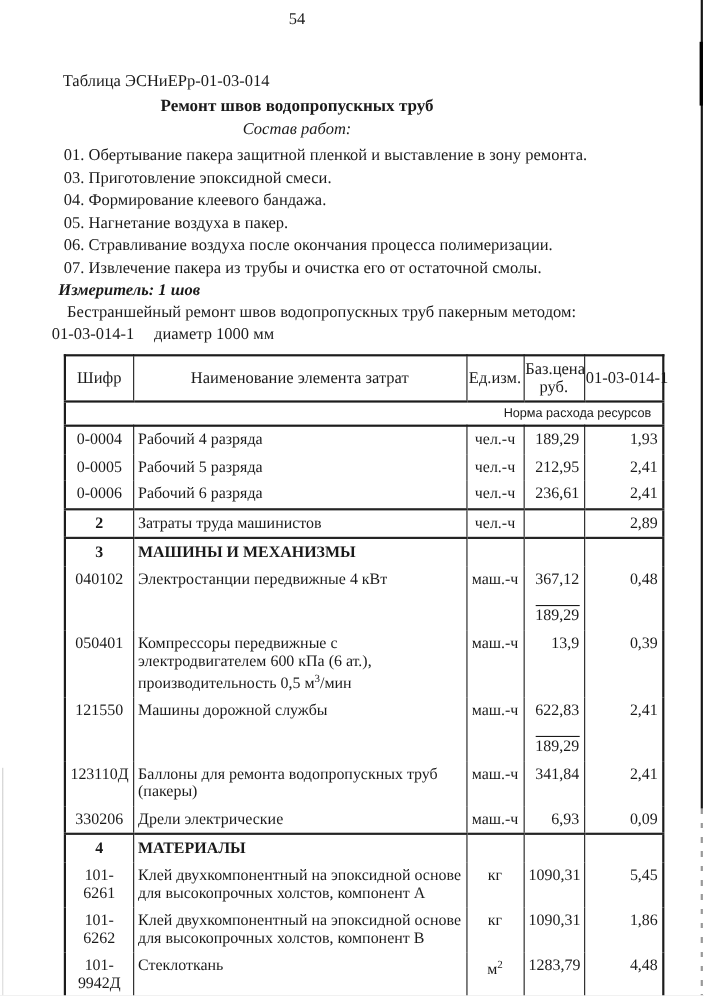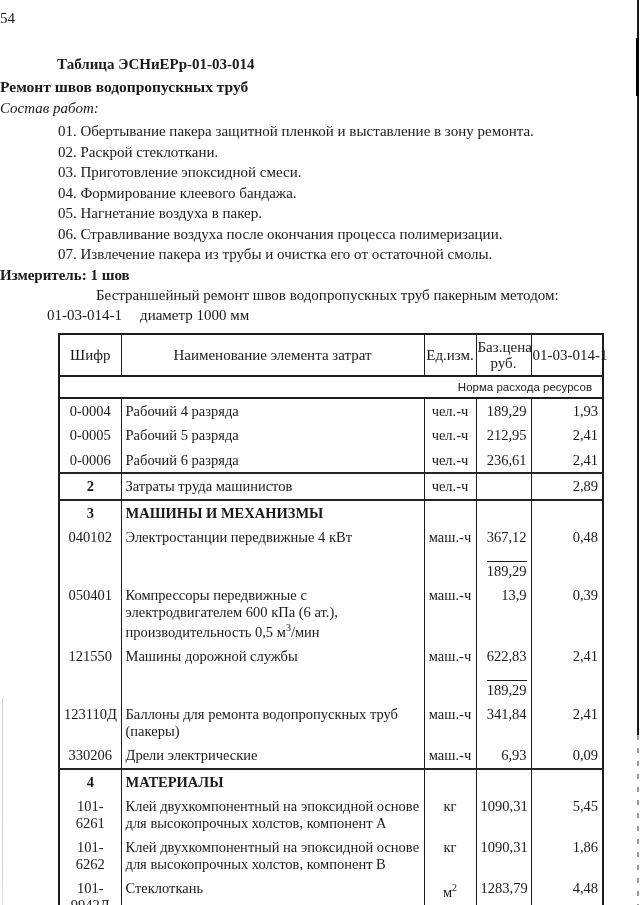--- a/index.html
+++ b/index.html
@@ -10,31 +10,31 @@
     font-family:"Liberation Serif", serif;
   }
   
   .scan-right { position:absolute; top:0; right:1px; width:2px; height:735px; background:#161616; }
   .scan-right-blob { position:absolute; top:38px; right:1px; width:3px; height:58px; background:#000; }
   .scan-right-fade { position:absolute; top:735px; right:1px; width:2px; height:170px;
     background:repeating-linear-gradient(180deg, rgba(0,0,0,.40) 0 5px, rgba(0,0,0,0) 5px 13px); }
   .scan-left { position:absolute; left:2px; top:698px; width:1px; height:207px;
     background:linear-gradient(#cfcfcf 0 55%, rgba(190,190,190,.55)); }
 
-  .center-band { width:540px; text-align:left; }
+  .center-band { width:540px; text-align:center; }
   .page-number { padding-top:10px; font-size:15px; }
 
-  .table-label { margin:27px 0 0 57px; font-weight:bold; font-size:15px; line-height:20px; }
+  .table-label { margin:37px 0 0 57px; font-weight:normal; font-size:15px; line-height:20px; }
   .doc-title  { margin-top:3px; font-weight:bold; font-size:15.5px; line-height:20px; }
   .works-heading { margin-top:2px; font-style:italic; font-size:15px; line-height:19px; }
 
   .works { margin:3px 0 0 58px; }
   .work-item { font-size:15px; line-height:20.5px; }
-  .measure { font-weight:bold; font-size:15px; line-height:21px; }
-  .description { margin-left:96px; font-size:15px; line-height:19px; }
+  .measure { margin-left:53px; font-weight:bold; font-size:15px; line-height:21px;font-style:italic; }
+  .description { margin-left:61px; font-size:15px; line-height:19px; }
   .variant { margin-left:47px; font-size:15px; line-height:20px; }
   .variant .variant-desc { margin-left:18px;margin-top:16px; }
 
   table.cost {
     margin:8px 0 0 58px; width:544px; table-layout:fixed;
     border-collapse:collapse; border:2px solid #1c1c1c;
     font-size:14.5px;
   }
   table.cost th {
     font-weight:normal; font-size:15px; line-height:16px;
@@ -72,21 +72,20 @@
   <div class="scan-left"></div>
 
   <div class="page-number center-band">54</div>
 
   <div class="table-label">Таблица  ЭСНиЕРр-01-03-014</div>
   <div class="doc-title center-band">Ремонт швов водопропускных труб</div>
   <div class="works-heading center-band">Состав работ:</div>
 
   <div class="works">
       <div class="work-item">01. Обертывание пакера защитной пленкой и выставление в зону ремонта.</div>
-      <div class="work-item">02. Раскрой стеклоткани.</div>
       <div class="work-item">03. Приготовление эпоксидной смеси.</div>
       <div class="work-item">04. Формирование клеевого бандажа.</div>
       <div class="work-item">05. Нагнетание воздуха в пакер.</div>
       <div class="work-item">06. Стравливание воздуха после окончания процесса полимеризации.</div>
       <div class="work-item">07. Извлечение пакера из трубы и очистка его от остаточной смолы.</div>
     </div>
 
   <div class="measure">Измеритель: 1 шов</div>
   <div class="description">Бестраншейный ремонт швов водопропускных труб пакерным методом:</div>
   <div class="variant">

